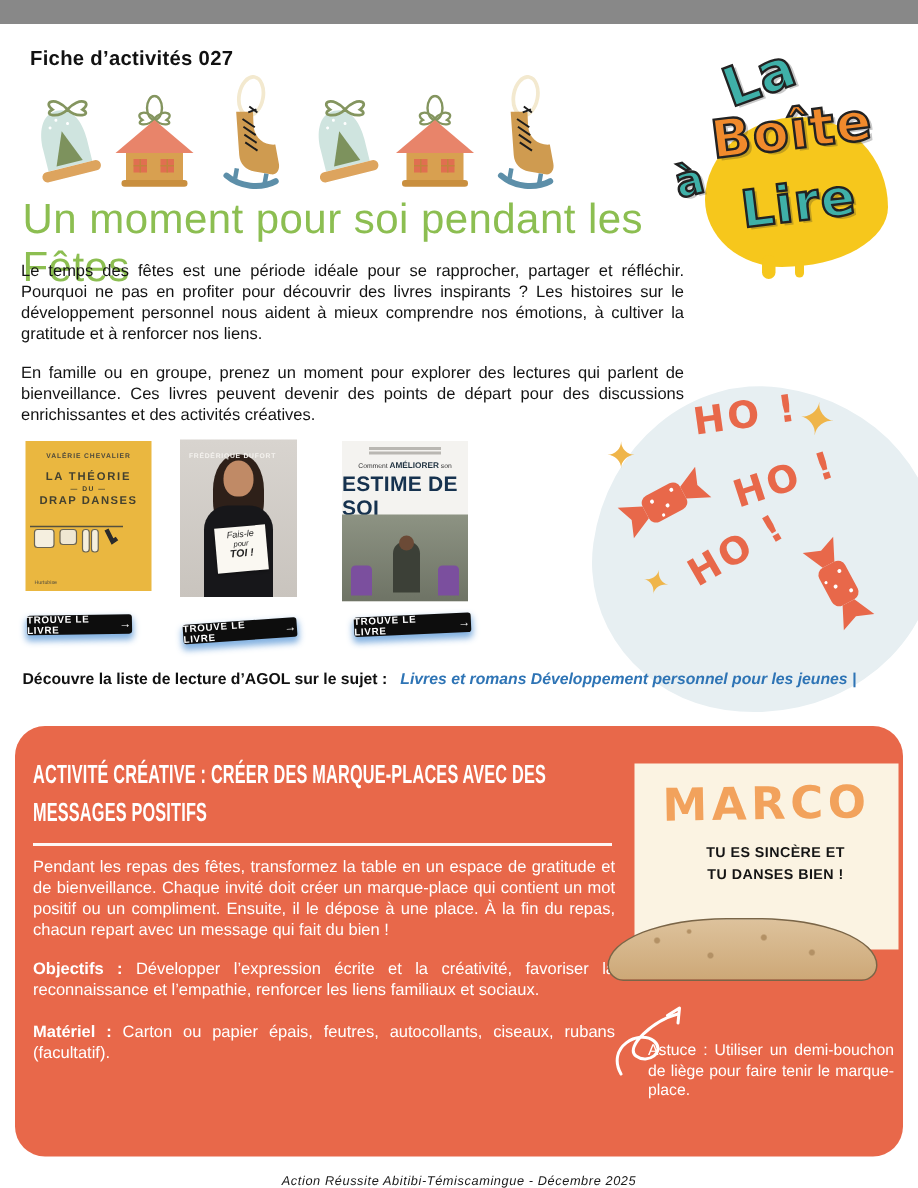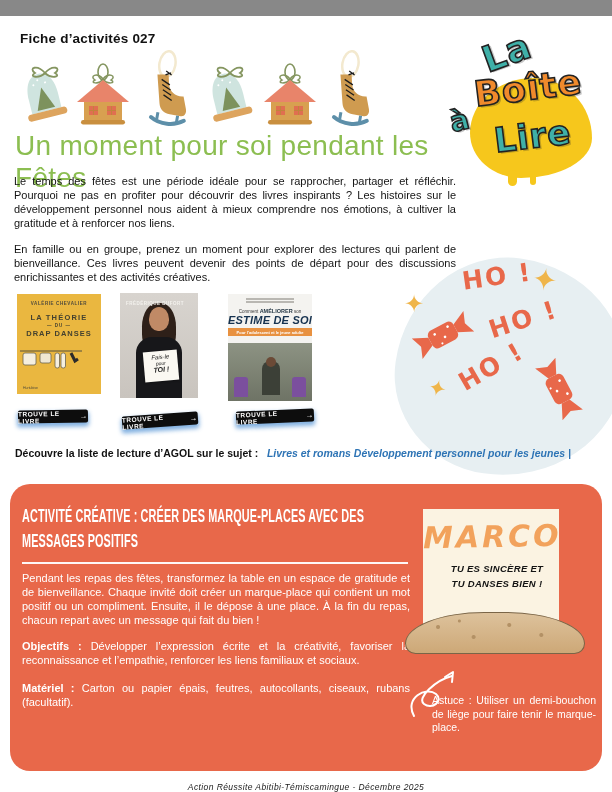--- a/index.html
+++ b/index.html
@@ -62,21 +62,21 @@
   .b2-face { position:absolute; left:29px; top:14px; width:20px; height:24px; background:#c08a66; border-radius:50% 50% 45% 45%; }
   .b2-body { position:absolute; left:16px; top:44px; width:46px; height:61px; background:#17171a; border-radius:16px 16px 0 0; }
   .b2-sign { position:absolute; left:24px; top:58px; width:34px; height:30px; background:#faf8f2; transform:rotate(-5deg);
              box-shadow:0 1px 2px rgba(0,0,0,.3); text-align:center; font-style:italic; color:#222; }
   .b2-sign .s1 { font-size:6px; margin-top:3px; } .b2-sign .s2 { font-size:5px; } .b2-sign .s3 { font-size:7px; font-weight:700; }
   .book3 { left:228px; top:278px; width:84px; height:107px; background:#f4f3f0; }
   .b3-lines { position:absolute; left:18px; top:4px; width:48px; }
   .b3-lines div { height:1.5px; background:#b9b7b2; margin-bottom:1.5px; }
   .b3-kicker { margin-top:14px; text-align:center; font-size:4.5px; color:#333; }
   .b3-kicker b { font-size:5.5px; color:#1f3240; }
-  .b3-title { text-align:center; font-size:11px; font-weight:800; color:#16324F; letter-spacing:.2px;font-style:italic; }
+  .b3-title { font-size:14px; font-weight:800; color:#16324F; letter-spacing:.2px; }
   .b3-banner { margin-top:2px; height:8px; background:#E89140; color:#fff; font-size:4px; font-weight:700;
                display:flex; align-items:center; justify-content:center; }
   .b3-photo { position:absolute; left:0; bottom:0; width:84px; height:58px;
               background:linear-gradient(#8d9383, #6e7365); }
   .b3-ch1,.b3-ch2 { position:absolute; bottom:4px; width:14px; height:20px; background:#7b4f9e; border-radius:3px 3px 0 0; }
   .b3-ch1 { left:6px; } .b3-ch2 { left:64px; }
   .b3-p1 { position:absolute; left:34px; bottom:6px; width:18px; height:34px; background:#3c4037; border-radius:8px 8px 0 0; }
   .b3-p1h { position:absolute; left:38px; bottom:34px; width:10px; height:10px; background:#6b4a36; border-radius:50%; }
 
   .find-btn { position:absolute; height:13px; background:#0d0d0d; color:#fff; display:flex; align-items:center;
@@ -94,21 +94,21 @@
 
   
   .activity { left:10px; top:468px; width:592px; height:287px; background:#E8684A; border-radius:20px; }
   .act-title { position:absolute; left:12px; top:20px; width:620px; font-size:17.5px; font-weight:800; color:#fff;
                line-height:1.4; letter-spacing:.2px; transform:scaleX(.62); transform-origin:left top; }
   .act-rule { position:absolute; left:12px; top:78px; width:386px; height:1.5px; background:rgba(255,255,255,.95); }
   .act-p { position:absolute; left:12px; width:388px; font-size:11px; line-height:1.27; color:#fff; text-align:justify; }
   .ap1 { top:88px; } .ap2 { top:156px; } .ap3 { top:198px; }
   .act-p b { font-weight:700; }
 
-  .place-card { position:absolute; left:413px; top:25px; width:136px; height:124px; background:#FBF3E2;font-style:italic; }
+  .place-card { position:absolute; left:413px; top:25px; width:176px; height:124px; background:#FBF3E2; }
   .card-name { margin-top:10px; text-align:center; font-family:"DejaVu Sans", sans-serif; font-size:30px; font-weight:700;
                color:#F2A25C; letter-spacing:3px; transform:rotate(-1deg); }
   .card-msg { margin-top:8px; margin-left:12px; font-size:9.5px; font-weight:800; color:#141414; line-height:1.55; letter-spacing:.3px;text-align:center; }
   .cork { position:absolute; left:395px; top:128px; width:180px; height:42px;
           background:
             radial-gradient(circle at 18% 35%, #b39165 1.5px, transparent 2.5px),
             radial-gradient(circle at 38% 60%, #b39165 1.5px, transparent 2.5px),
             radial-gradient(circle at 58% 30%, #b39165 1.5px, transparent 2.5px),
             radial-gradient(circle at 76% 55%, #b39165 1.5px, transparent 2.5px),
             radial-gradient(circle at 30% 20%, #b39165 1px, transparent 2px),

